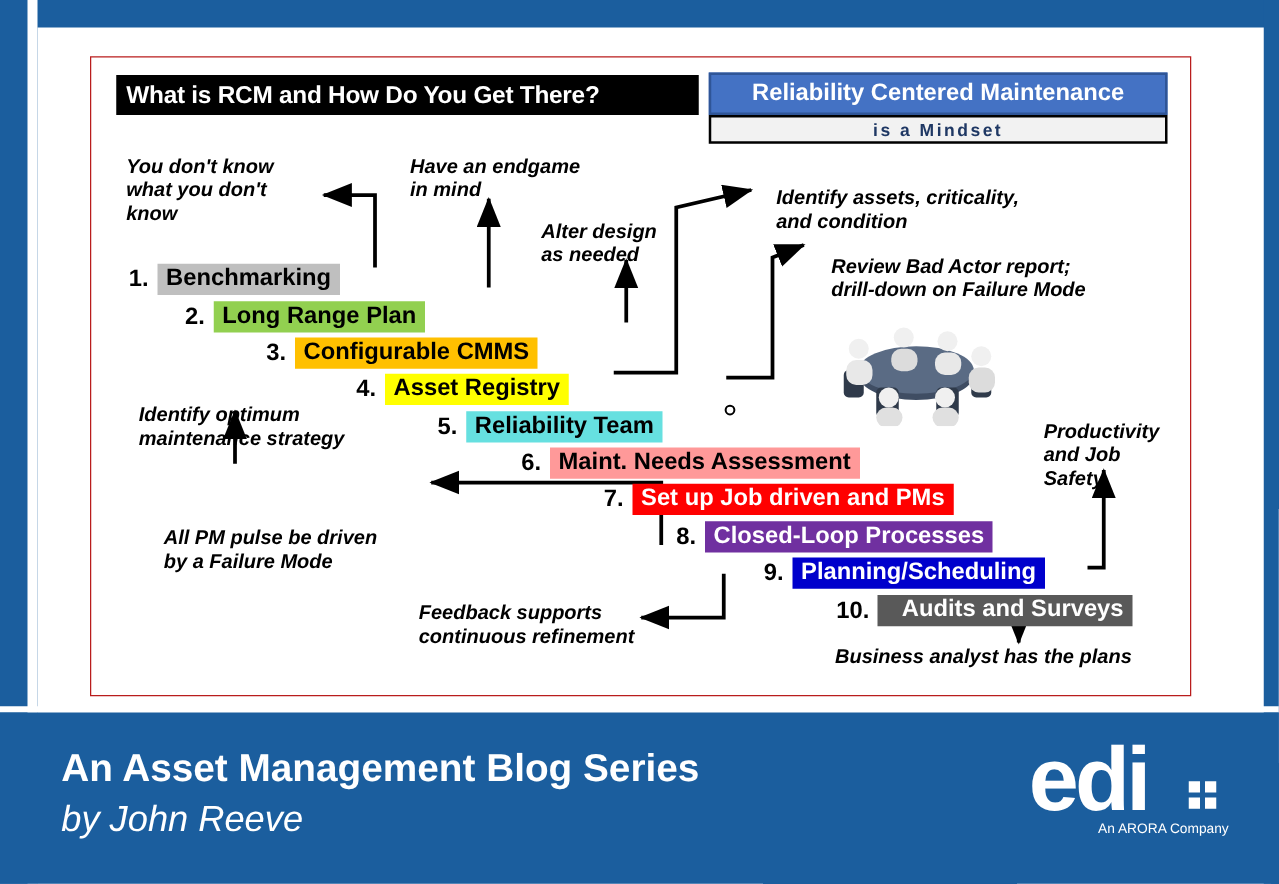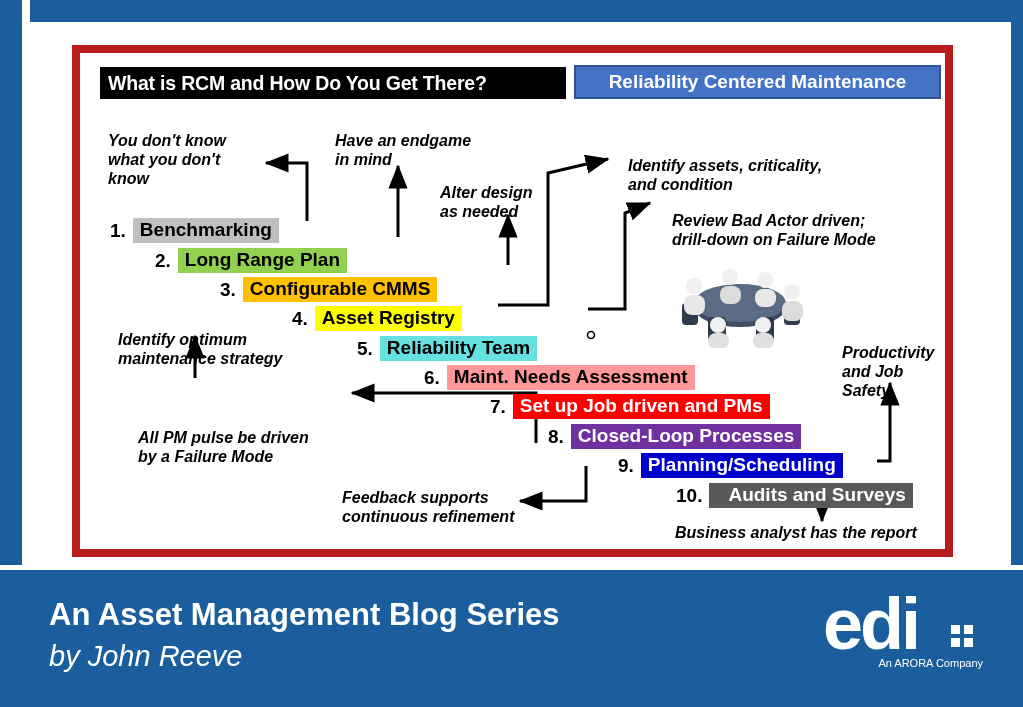--- a/index.html
+++ b/index.html
@@ -15,21 +15,21 @@
   .frame-left{position:absolute;left:0;top:0;width:30px;height:707px;background:#1b5e9e;}
   .frame-left-inner{position:absolute;left:22px;top:0;width:8px;height:707px;background:#ffffff;}
   .frame-top{position:absolute;left:0;top:0;width:1023px;height:22px;background:#1b5e9e;}
   .frame-right{position:absolute;right:0;top:0;width:12px;height:707px;background:#1b5e9e;}
   .frame-bottom-band{position:absolute;left:0;bottom:0;width:1023px;height:137px;background:#1b5e9e;}
   .frame-bottom-rule{position:absolute;left:0;bottom:137px;width:1023px;height:5px;background:#ffffff;}
 
   
   .canvas{
     position:absolute;left:72px;top:45px;width:881px;height:512px;
-    background:#ffffff;border:8px solid #b91c1c;box-sizing:border-box;
+    background:#ffffff;border:1px solid #b91c1c;box-sizing:border-box;
   }
 
   
   .title-black{
     position:absolute;left:20px;top:14px;width:466px;height:32px;
     background:#000000;color:#ffffff;font-weight:bold;font-size:19.5px;
     display:flex;align-items:center;padding-left:8px;box-sizing:border-box;
     font-family:"Liberation Sans", sans-serif;letter-spacing:-0.2px;
   }
   .title-blue{
@@ -102,20 +102,21 @@
   <div class="frame-left"></div>
   <div class="frame-left-inner"></div>
   <div class="frame-right"></div>
   <div class="frame-bottom-rule"></div>
   <div class="frame-bottom-band"></div>
 
   <div class="canvas">
 
     <div class="title-black">What is RCM and How Do You Get There?</div>
     <div class="title-blue">Reliability Centered Maintenance</div>
+    <div class="title-sub">is a Mindset</div>
 
     <svg class="arrows" viewBox="0 0 881 512">
       <defs>
         <marker id="ah" markerWidth="9" markerHeight="9" refX="7.5" refY="3.2" orient="auto">
           <path d="M0,0 L8,3.2 L0,6.4 z" fill="#000"></path>
         </marker>
       </defs>
 
       <path d="M227,168 L227,110 L186,110" stroke="#000" stroke-width="3" fill="none" marker-end="url(#ah)"></path>
 
@@ -213,32 +214,32 @@
 
     <div class="note" style="left:255px;top:78px;">Have an endgame
 in mind</div>
     <div class="note" style="left:28px;top:78px;">You don't know
 what you don't
 know</div>
     <div class="note" style="left:360px;top:130px;">Alter design
 as needed</div>
     <div class="note" style="left:548px;top:103px;">Identify assets, criticality,
 and condition</div>
-    <div class="note" style="left:592px;top:158px;">Review Bad Actor driven;
+    <div class="note" style="left:592px;top:158px;">Review Bad Actor report;
 drill-down on Failure Mode</div>
     <div class="note" style="left:38px;top:277px;">Identify optimum
 maintenance strategy</div>
     <div class="note" style="left:58px;top:375px;">All PM pulse be driven
 by a Failure Mode</div>
     <div class="note" style="left:262px;top:435px;">Feedback supports
 continuous refinement</div>
     <div class="note" style="left:762px;top:290px;">Productivity
 and Job
 Safety</div>
-    <div class="note" style="left:595px;top:470px;">Business analyst has the report</div>
+    <div class="note" style="left:595px;top:470px;">Business analyst has the plans</div>
   </div>
 
   <div class="footer-title">An Asset Management Blog Series</div>
   <div class="footer-sub">by John Reeve</div>
 
   <div class="logo">
     <div class="logo-text">edi</div>
     <div class="logo-sub">
       <span>An </span><b>ARORA</b><span> Company</span>
     </div>

